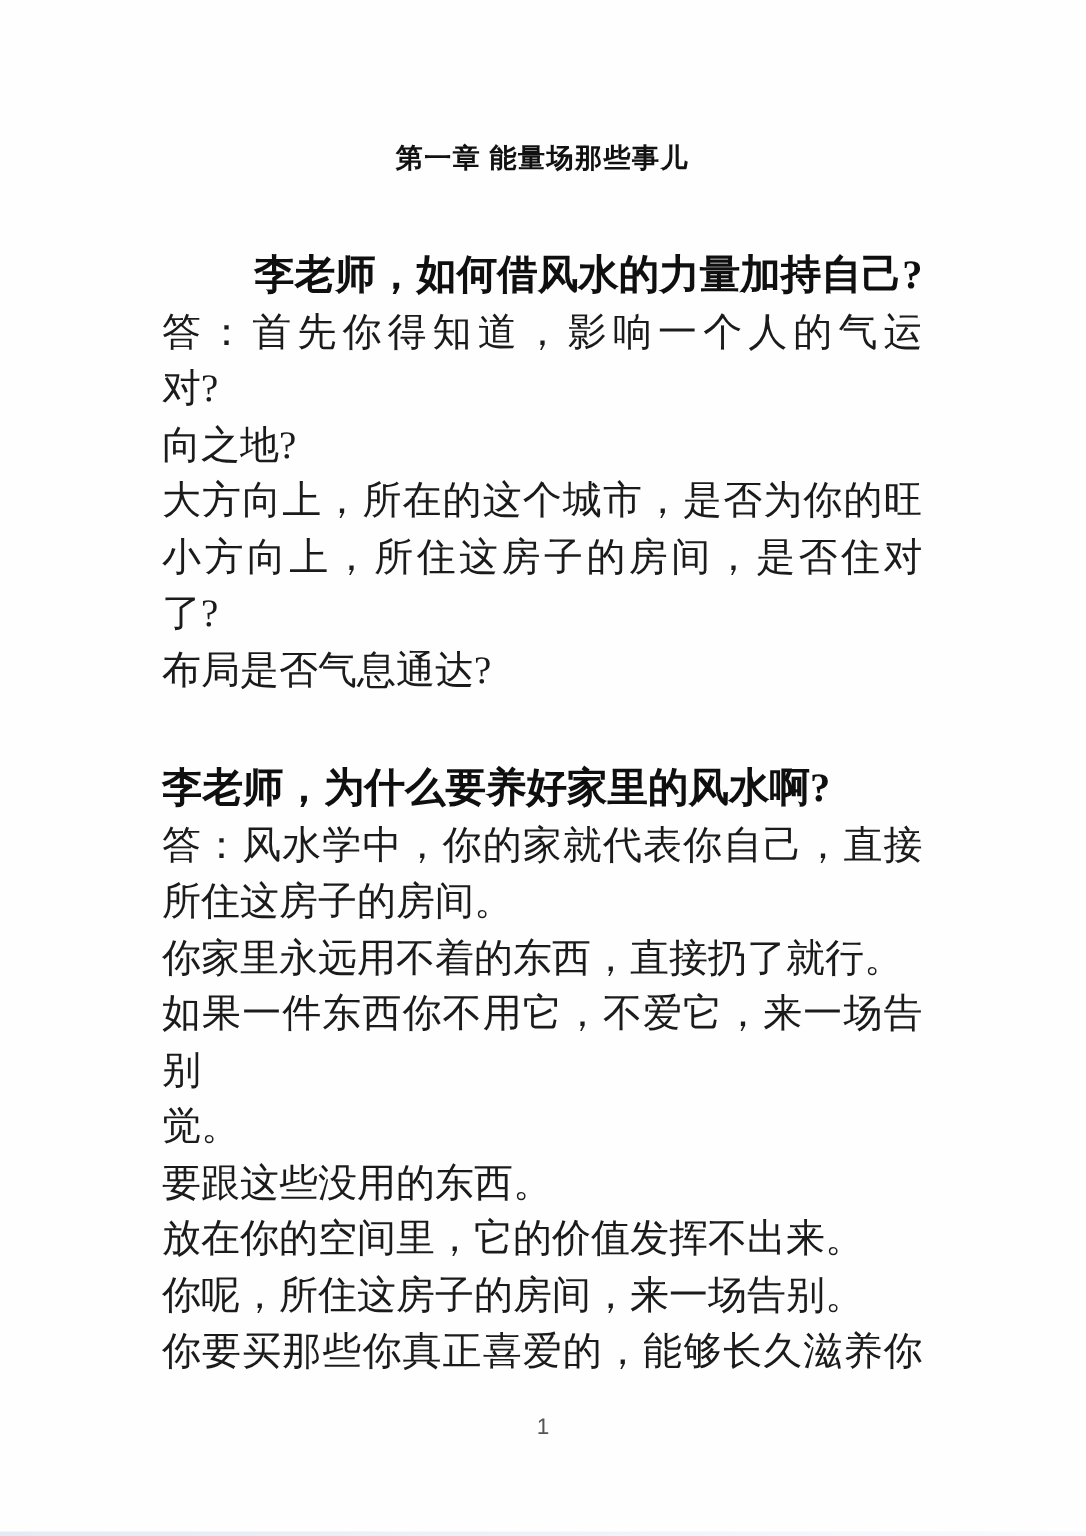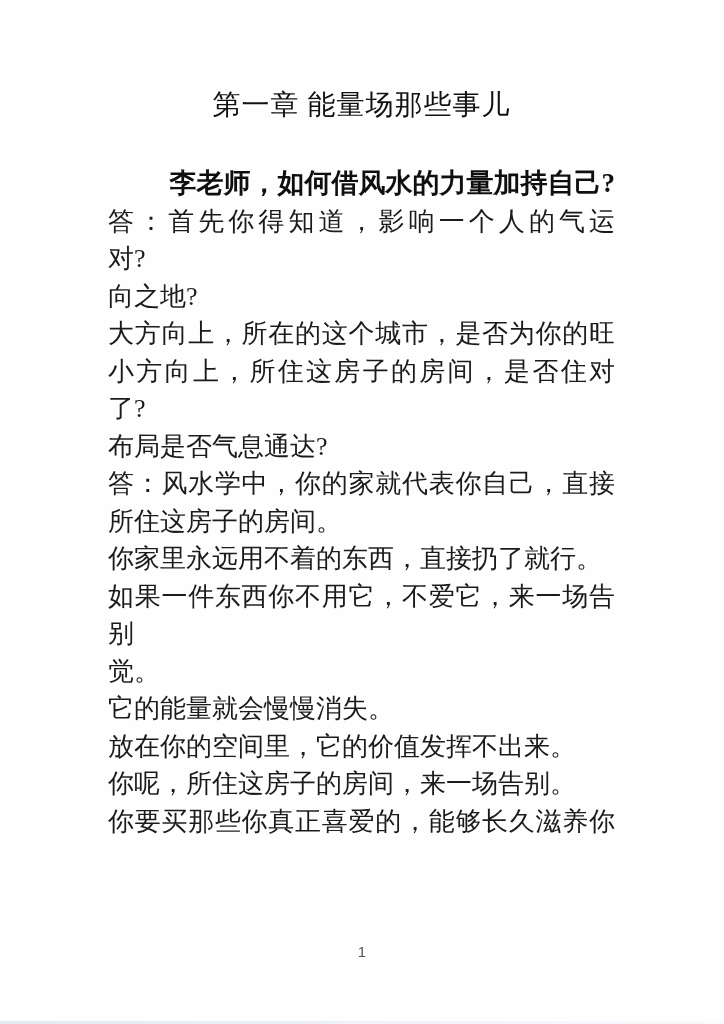--- a/index.html
+++ b/index.html
@@ -18,23 +18,23 @@
   .page {
     position: absolute;
     inset: 0;
     background: #fefefe;
   }
   .content {
     padding: 0 109px 0 108px; 
   }
   .title {
     margin: 85px 0 0 0;
-    font-size: 28px;
+    font-size: 18px;
     line-height: 40px;
-    font-weight: 400;
+    font-weight: 700;
     text-align: center;
     color: #111111;
     letter-spacing: 1px;
   }
   .section-heading {
     font-size: 27px;
     line-height: 37.5px;
     font-weight: 700;
     color: #0f0f0f;
     margin: 0;
@@ -83,26 +83,27 @@
           <h2 class="section-heading">李老师，如何借风水的力量加持自己?</h2>
           <div class="line justify">答：首先你得知道，影响一个人的气运</div>
           <div class="line">对?</div>
           <div class="line">向之地?</div>
           <div class="line justify">大方向上，所在的这个城市，是否为你的旺</div>
           <div class="line justify">小方向上，所住这房子的房间，是否住对</div>
           <div class="line">了?</div>
           <div class="line">布局是否气息通达?</div>
         </section>
         <section class="section section-2">
+          <h2 class="section-heading">李老师，为什么要养好家里的风水啊?</h2>
           <div class="line justify">答：风水学中，你的家就代表你自己，直接</div>
           <div class="line">所住这房子的房间。</div>
           <div class="line">你家里永远用不着的东西，直接扔了就行。</div>
           <div class="line justify">如果一件东西你不用它，不爱它，来一场告别</div>
           <div class="line">觉。</div>
-          <div class="line">它的能量就会慢慢消失。</div>
+          <div class="line">要跟这些没用的东西。</div>
           <div class="line">放在你的空间里，它的价值发挥不出来。</div>
           <div class="line">你呢，所住这房子的房间，来一场告别。</div>
           <div class="line justify">你要买那些你真正喜爱的，能够长久滋养你</div>
         </section>
       </div>
   </div>
   <div class="page-number">1</div>
   <div class="bottom-edge"></div>
 </div>
 

